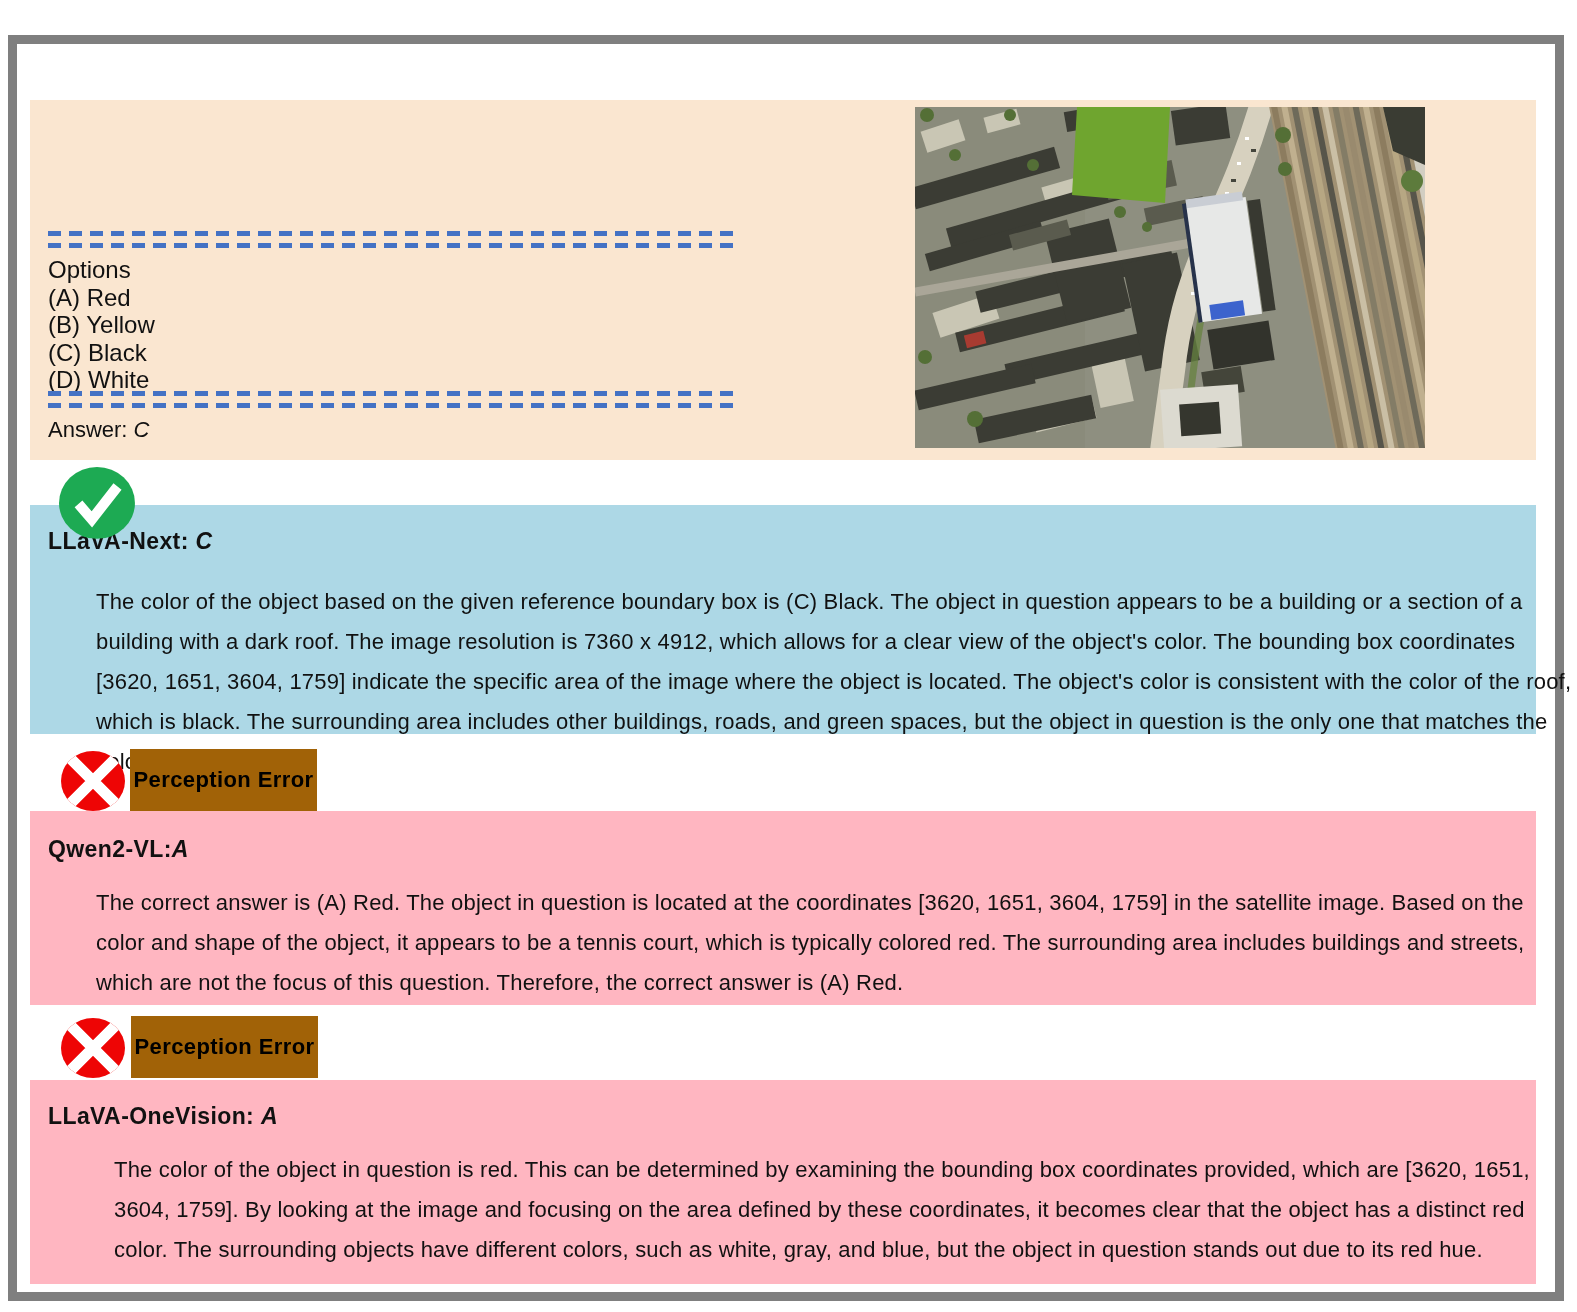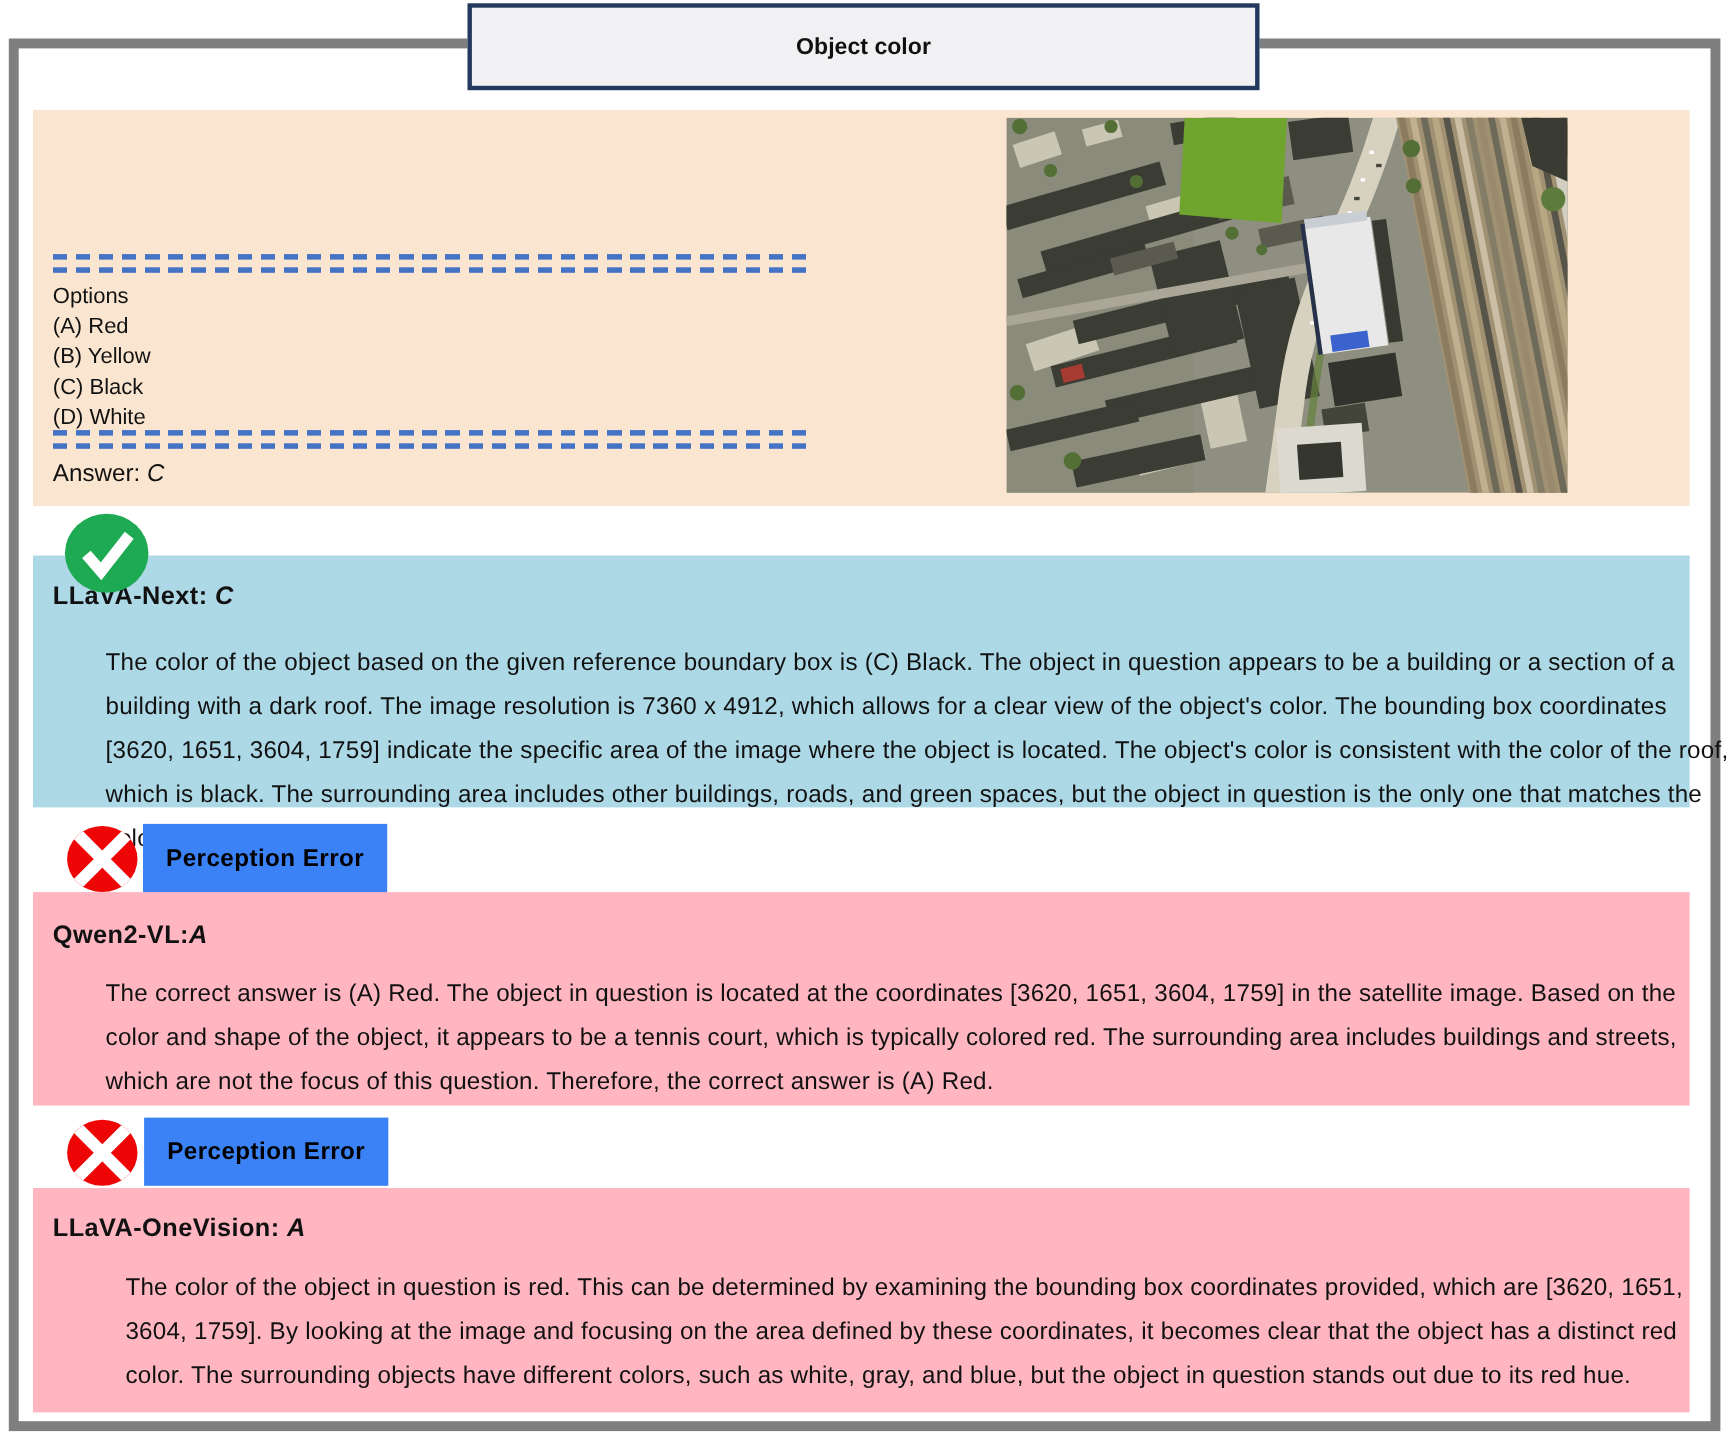--- a/index.html
+++ b/index.html
@@ -16,46 +16,43 @@
   .panel.pink1{top:811px;height:194px;background:#ffb6c1;}
   .panel.pink2{top:1080px;height:204px;background:#ffb6c1;}
   .img-label{position:absolute;left:1040px;top:80px;width:210px;text-align:center;font-size:22px;z-index:6;margin-top:32px;}
   .sat{position:absolute;left:915px;top:107px;width:510px;height:341px;z-index:6;}
   .sat svg{display:block;width:100%;height:100%;}
   .qtext{position:absolute;left:48px;top:112px;width:712px;font-size:22px;line-height:28px;}
   .sep{position:absolute;left:48px;width:690px;height:17px;}
   .sep .row{height:5px;background:repeating-linear-gradient(90deg,#4472c4 0 13px,transparent 13px 21px);}
   .sep .row + .row{margin-top:7px;}
   .sep1{top:231px;} .sep2{top:391px;}
-  .opts{position:absolute;left:48px;top:256px;font-size:20px;line-height:27.5px;}
+  .opts{position:absolute;left:48px;top:256px;font-size:24px;line-height:27.5px;}
   .answer-line{position:absolute;left:48px;top:417px;font-size:22px;white-space:pre-wrap;}
   .heading{position:absolute;left:48px;font-size:23px;font-weight:bold;white-space:pre-wrap;letter-spacing:.4px;}
   .heading .ans{font-style:italic;}
   .answer-line .ans{font-style:italic;}
   .bodytext{position:absolute;left:48px;font-size:22px;line-height:40px;letter-spacing:.2px;width:1478px;margin-left:48px;}
   .icon{position:absolute;z-index:7;}
   .check-icon{left:58px;top:466px;width:78px;height:72px;}
   .cross1{left:60px;top:750px;width:66px;height:63px;}
   .cross2{left:60px;top:1017px;width:66px;height:63px;}
-  .err-badge{position:absolute;width:222px;height:62px;background:#3b82f6;display:flex;align-items:center;
+  .err-badge{position:absolute;width:187px;height:62px;background:#a16207;display:flex;align-items:center;
         justify-content:center;font-size:22px;font-weight:bold;color:#000;z-index:6;letter-spacing:.4px;}
   .badge1{left:130px;top:749px;} .badge2{left:131px;top:1016px;}
   .h1{top:528px;} .h2{top:836px;} .h3{top:1103px;}
   .b1{top:582px;} .b2{top:883px;} .b3{top:1150px;left:66px;width:1470px;}
 </style>
 </head>
 <body>
 
 <div class="page">
 
   <div class="outer-border"></div>
 
-  <div class="title-box">
-    <span>Object color</span>
-  </div>
 
   <div class="panel q"></div>
 
   <div class="img-label">4912×7360</div>
 
   <div class="sat">
     <svg viewBox="0 0 510 341" preserveAspectRatio="none">
       <rect width="510" height="341" fill="#8e8f80"></rect>
       <rect x="0" y="0" width="170" height="341" fill="#8a8b7b"></rect>
 

